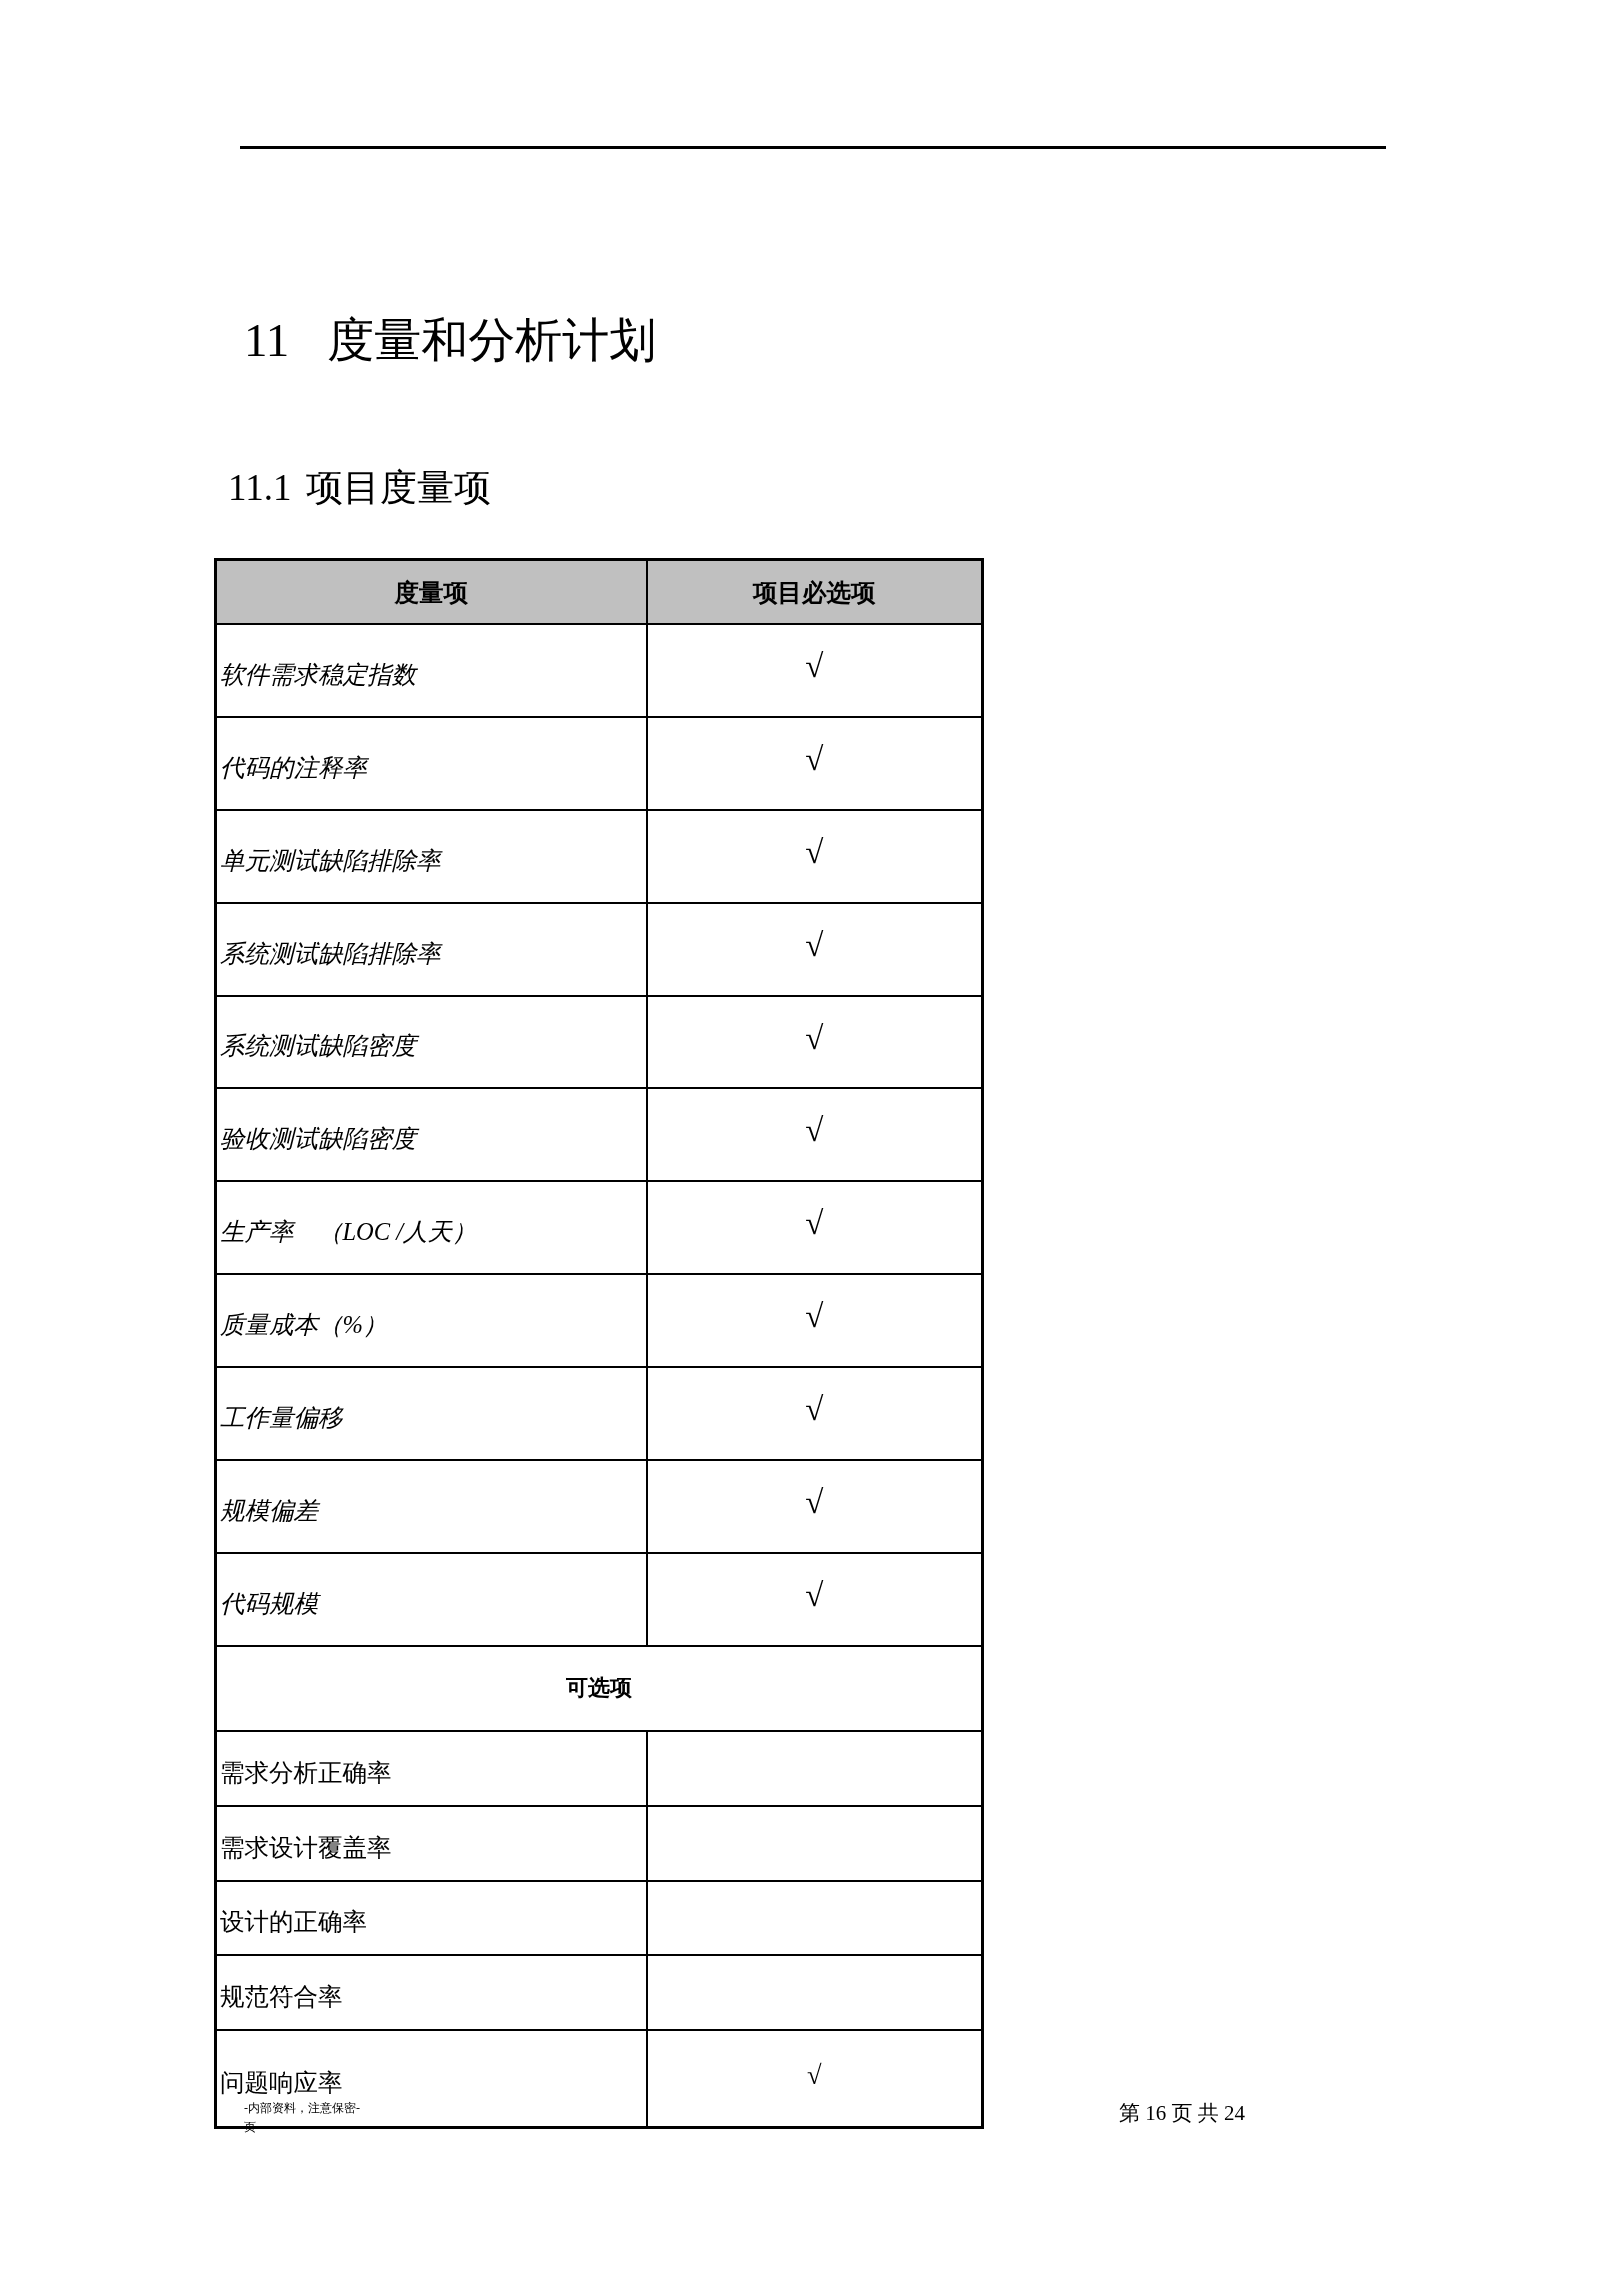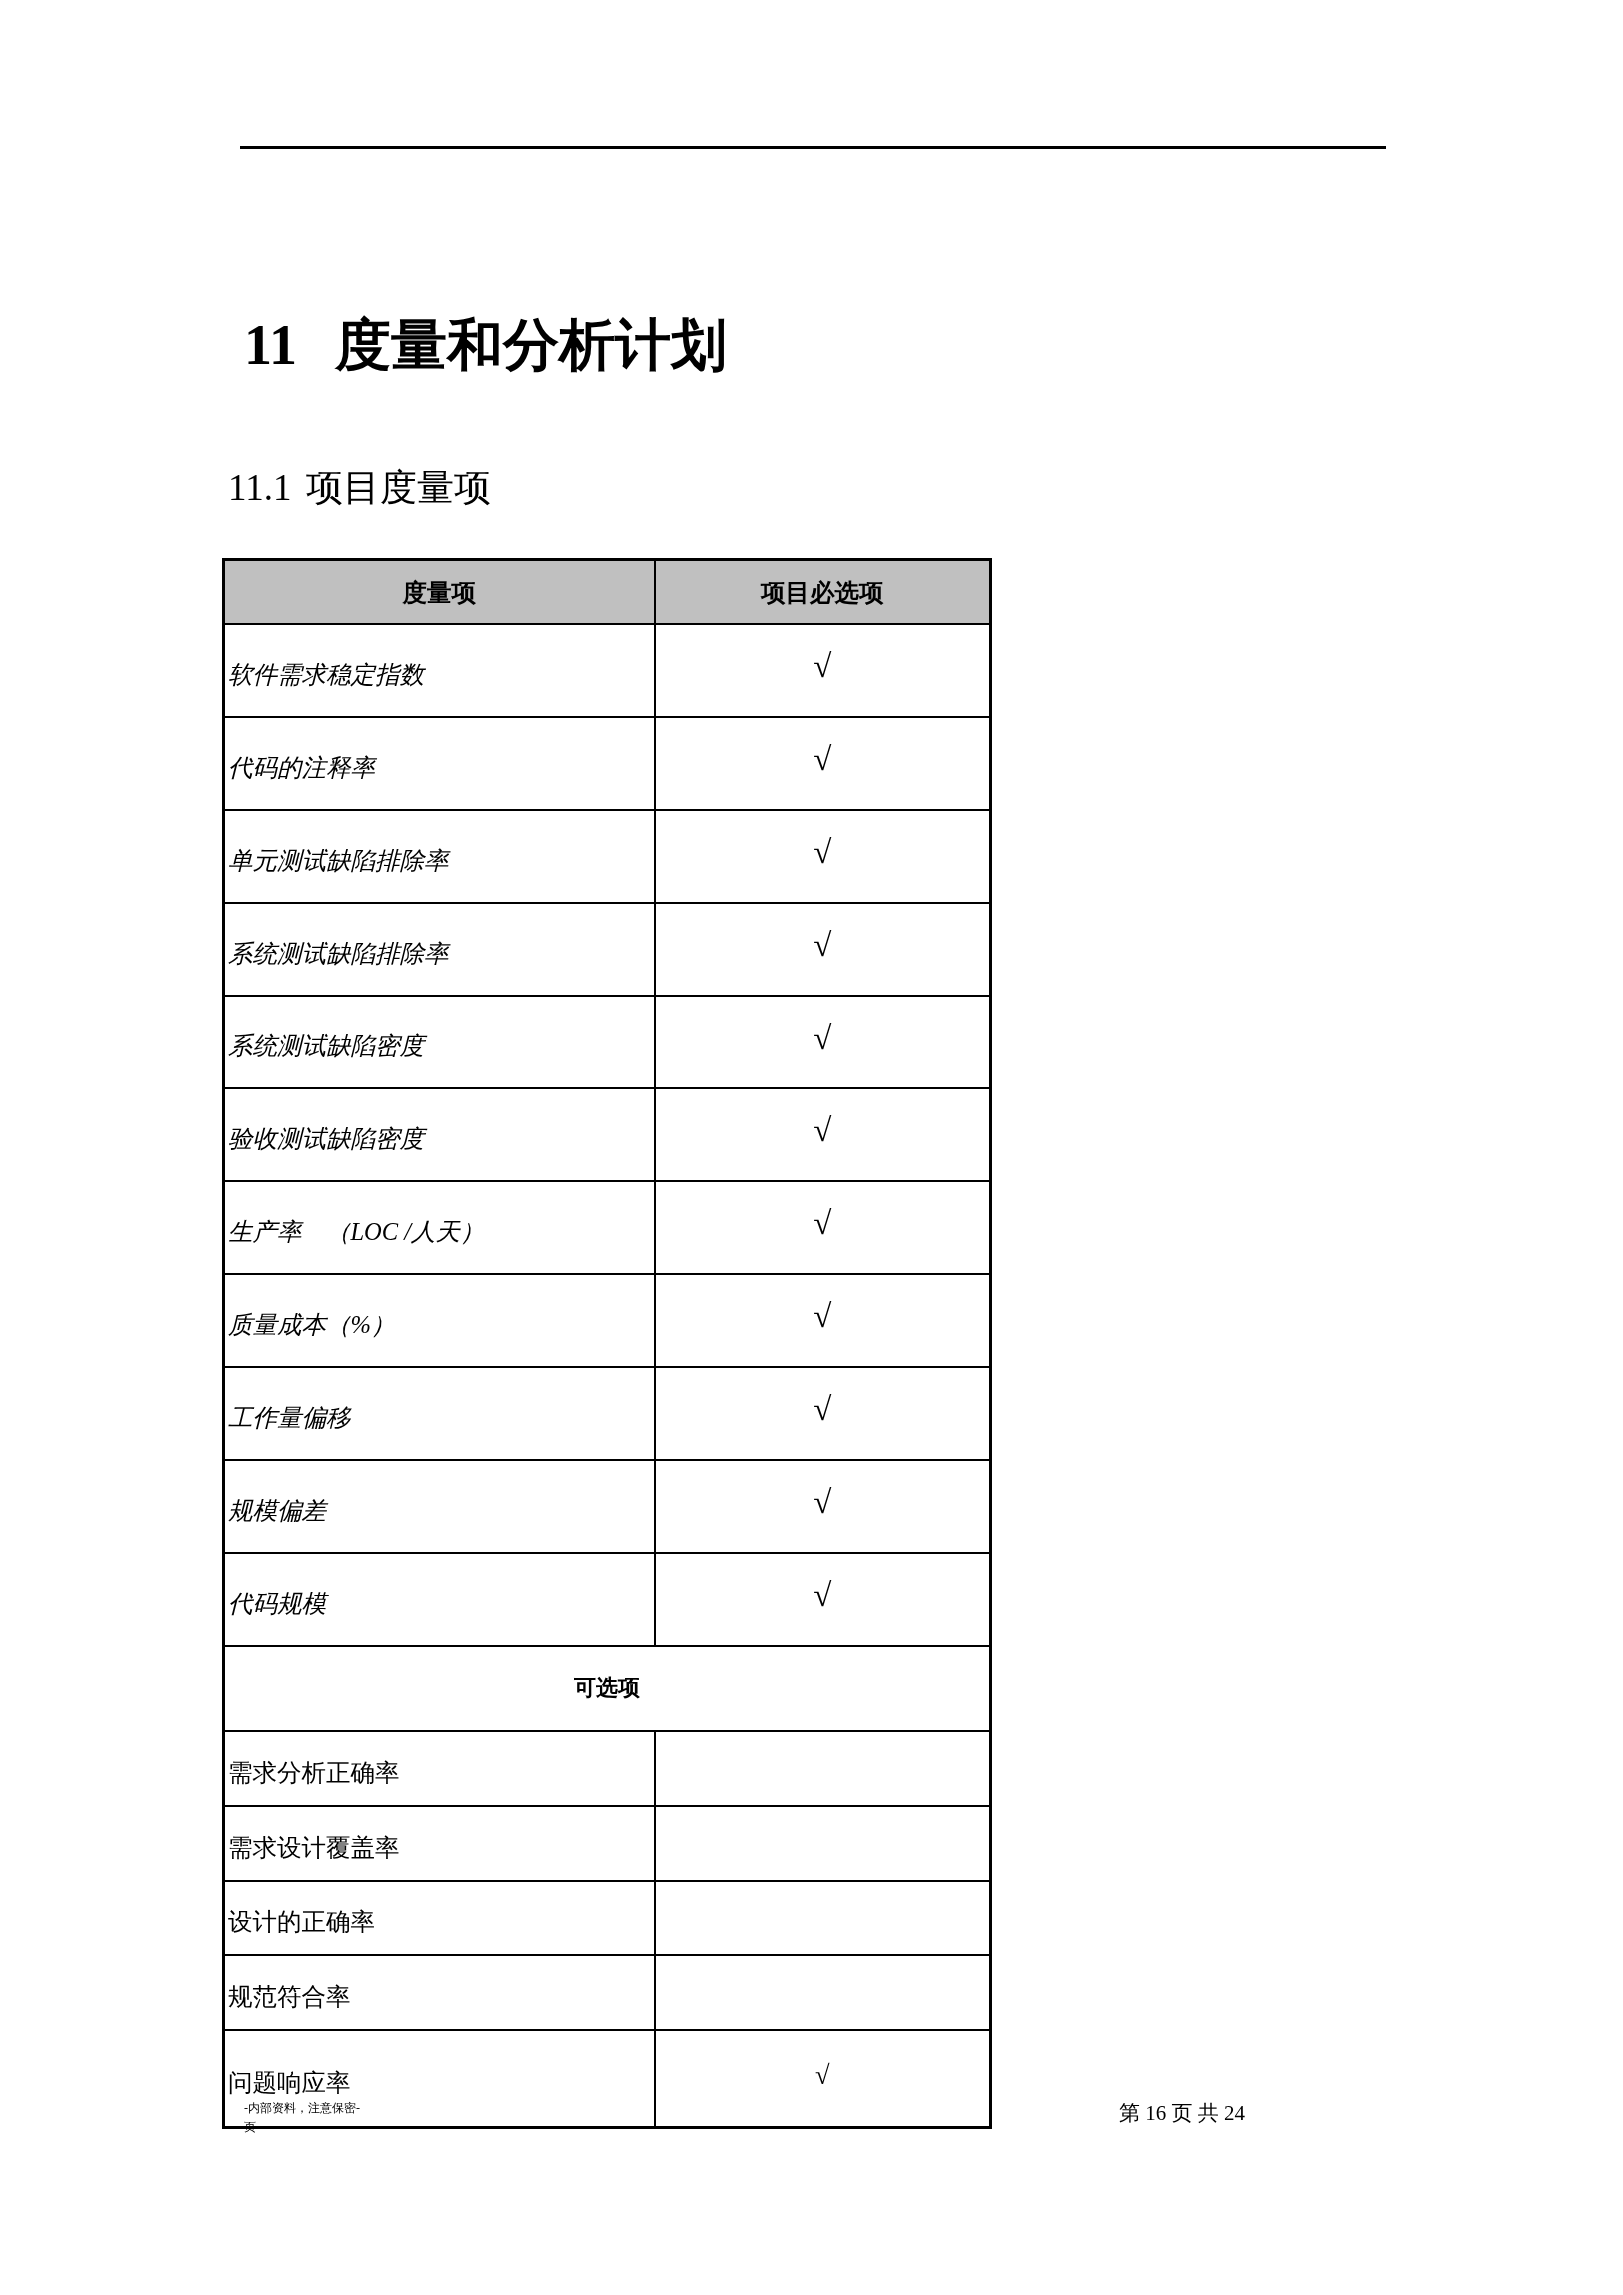--- a/index.html
+++ b/index.html
@@ -15,30 +15,30 @@
     color:var(--text-color);
     font-family:"Liberation Serif","DejaVu Serif",serif;
     position:relative;overflow:hidden;
   }
   .header-rule{
     position:absolute;left:240px;top:146px;
     width:1146px;height:3.4px;background:var(--border-color);
   }
   .title{
     position:absolute;left:244px;top:317px;margin:0;
-    font-size:56px;font-weight:bold;line-height:1;white-space:nowrap;
+    font-size:47px;font-weight:normal;line-height:1;white-space:nowrap;
   }
   .title .num{display:inline-block;margin-right:38px;}
   .section{
     position:absolute;left:228px;top:469px;margin:0;
     font-size:37px;font-weight:normal;line-height:1;white-space:nowrap;
   }
   .section .num{display:inline-block;margin-right:14.7px;}
   table.measure-table{
-    position:absolute;left:222px;top:558px;
+    position:absolute;left:214px;top:558px;
     width:766px;border-collapse:collapse;table-layout:fixed;
     border:3.9px solid var(--border-color);
   }
   .measure-table col.c1{width:431px;}
   .measure-table col.c2{width:336px;}
   .measure-table th,.measure-table td{
     border:2px solid var(--border-color);
     vertical-align:middle;
     overflow:hidden;
   }

